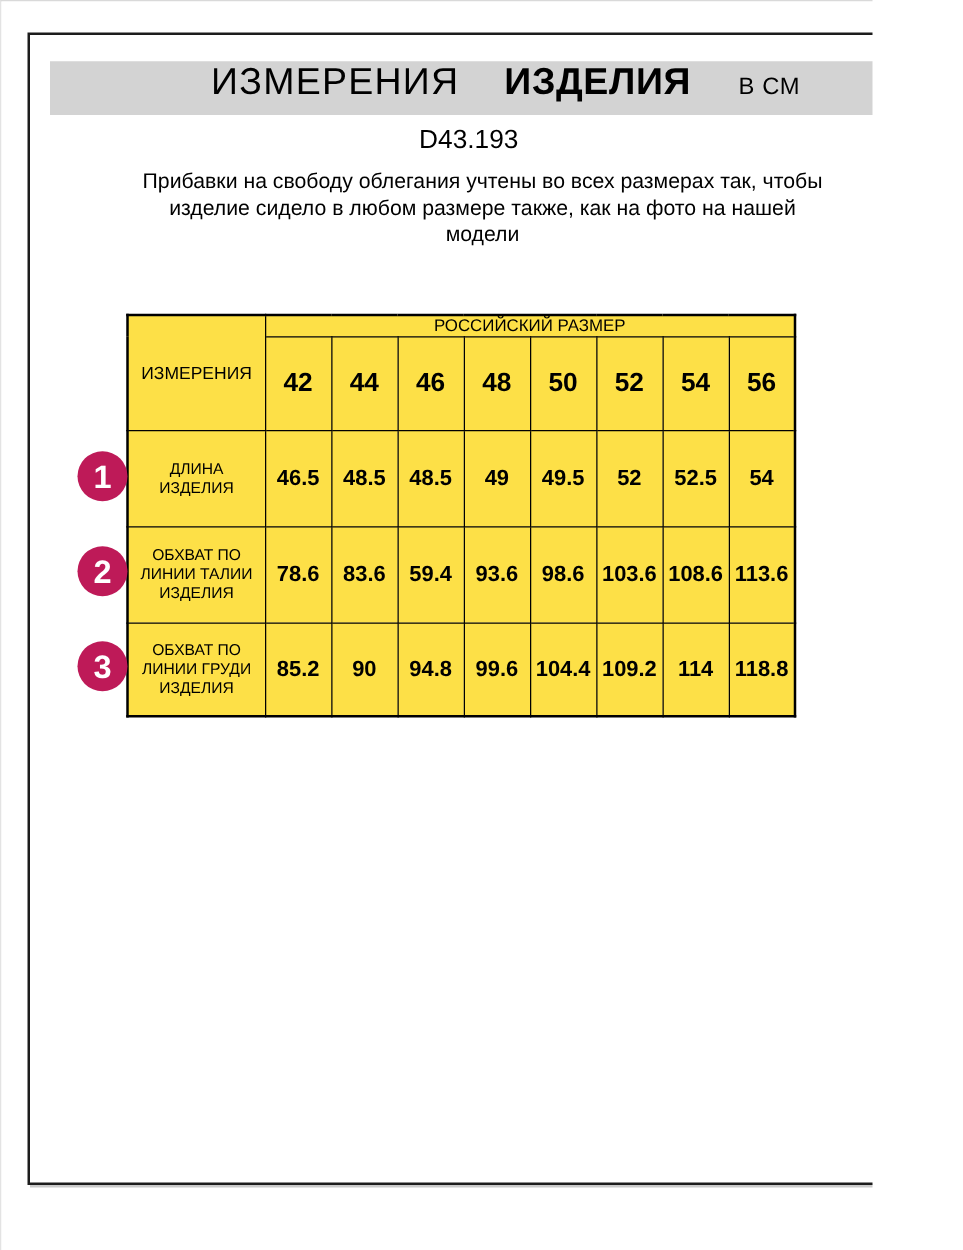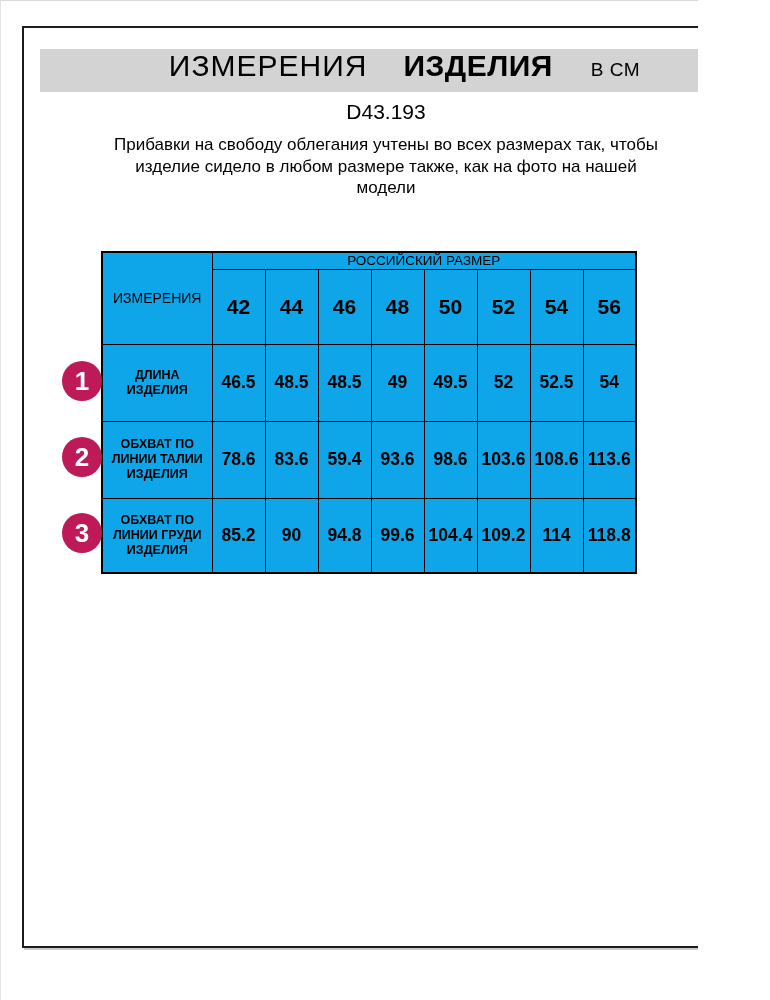--- a/index.html
+++ b/index.html
@@ -40,21 +40,21 @@
     align-items: baseline;
     justify-content: center;
     padding-left: 70px;
   }
   .title-word1 { font-size: 30px; font-weight: 400; letter-spacing: 1px; }
   .title-word2 { font-size: 30px; font-weight: 700; margin-left: 36px; letter-spacing: 0.5px; }
   .title-units { font-size: 19px; font-weight: 400; margin-left: 38px; letter-spacing: 0.5px; }
 
   .article-code {
     position: absolute;
-    left: 85px; top: 99px;
+    left: 74px; top: 99px;
     width: 600px;
     text-align: center;
     font-size: 21px;
     font-weight: 400;
   }
 
   .description {
     position: absolute;
     left: 85px; top: 133px;
     width: 600px;
@@ -68,37 +68,37 @@
     position: absolute;
     left: 100px; top: 250px;
     border-collapse: collapse;
     table-layout: fixed;
     border: 2px solid var(--line);
   }
   .size-table td, .size-table th {
     border: 1px solid var(--line);
     text-align: center;
     vertical-align: middle;
-    background: #0ea5e9;
+    background: #fde047;
     padding: 0;
   }
   .col-label { width: 110px; }
   .col-size  { width: 53px; }
 
   .cell-group   { height: 17px; font-size: 13.5px; font-weight: 400; }
   .cell-corner  { font-size: 14px; font-weight: 400; }
   .cell-size    { height: 75px; font-size: 21px; font-weight: 900; }
   .row-data-1 td { height: 77px; }
   .row-data-2 td { height: 77px; }
   .row-data-3 td { height: 75px; }
   .cell-rowlabel {
     font-size: 12.5px;
     line-height: 15px;
     white-space: pre-line;
-    font-weight: 700;
+    font-weight: 400;
   }
   .cell-value { font-size: 17.5px; font-weight: 700; }
 
   .row-badge {
     position: absolute;
     left: 61px;
     width: 40px; height: 40px;
     border-radius: 50%;
     background: var(--badge-bg);
     color: var(--badge-fg);

